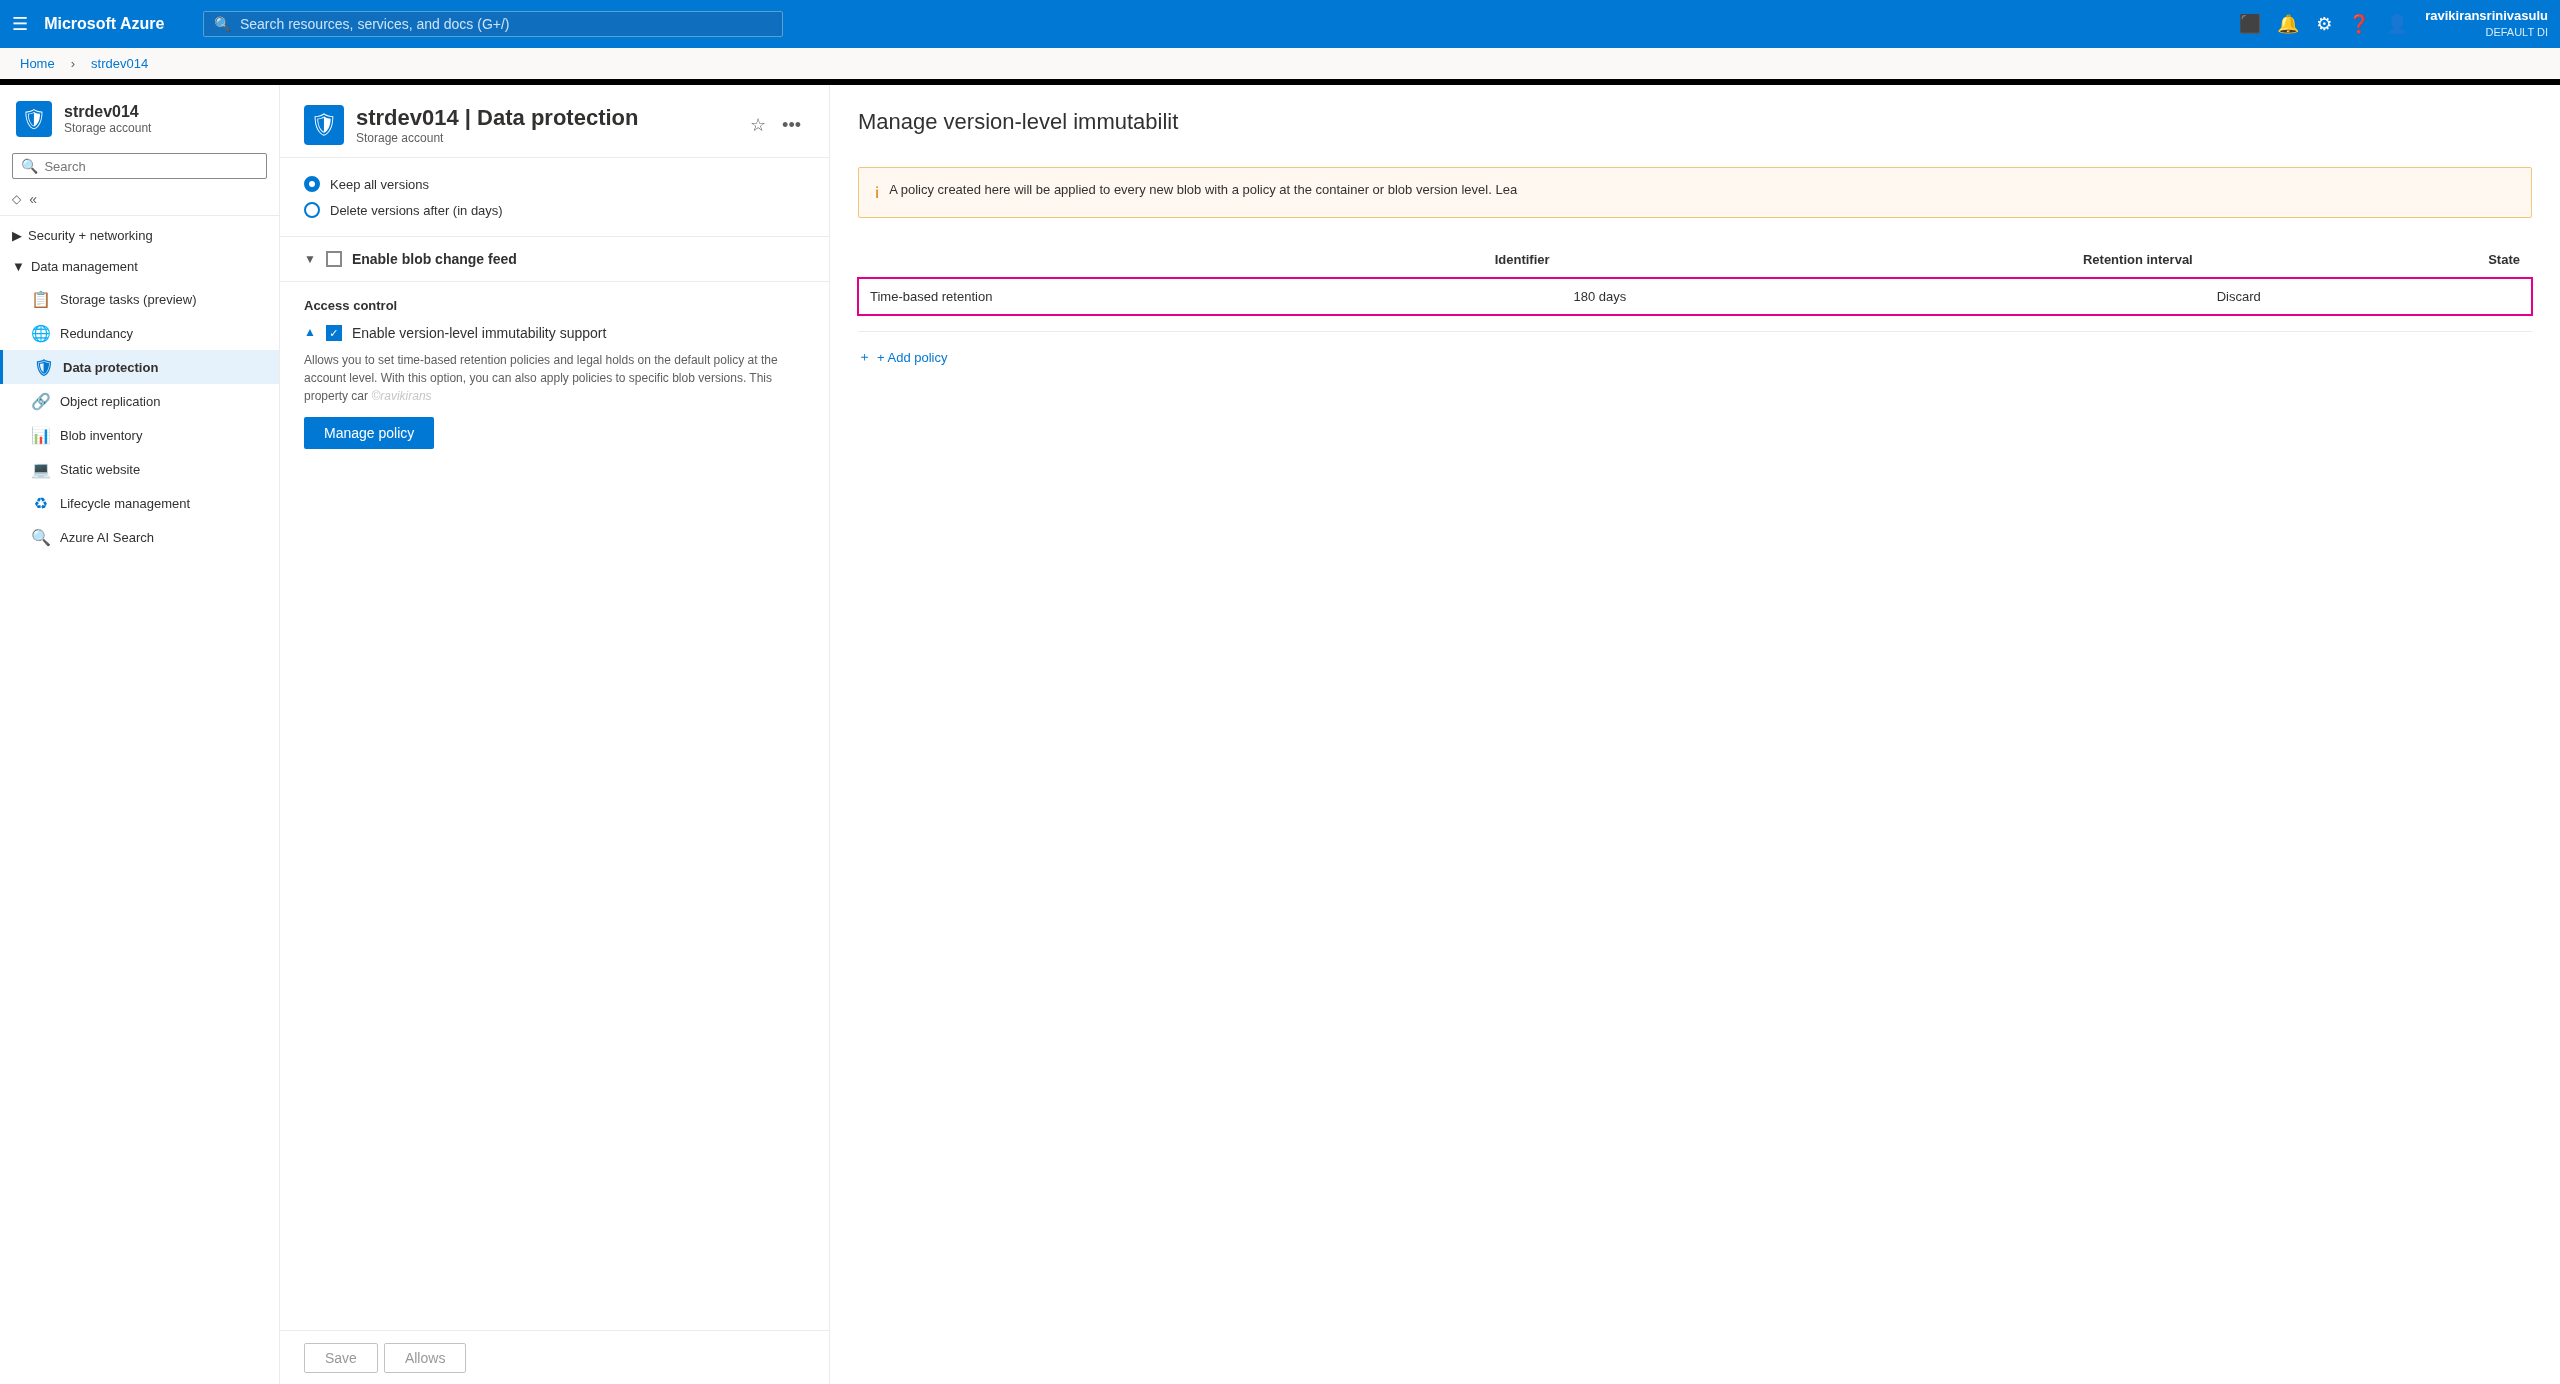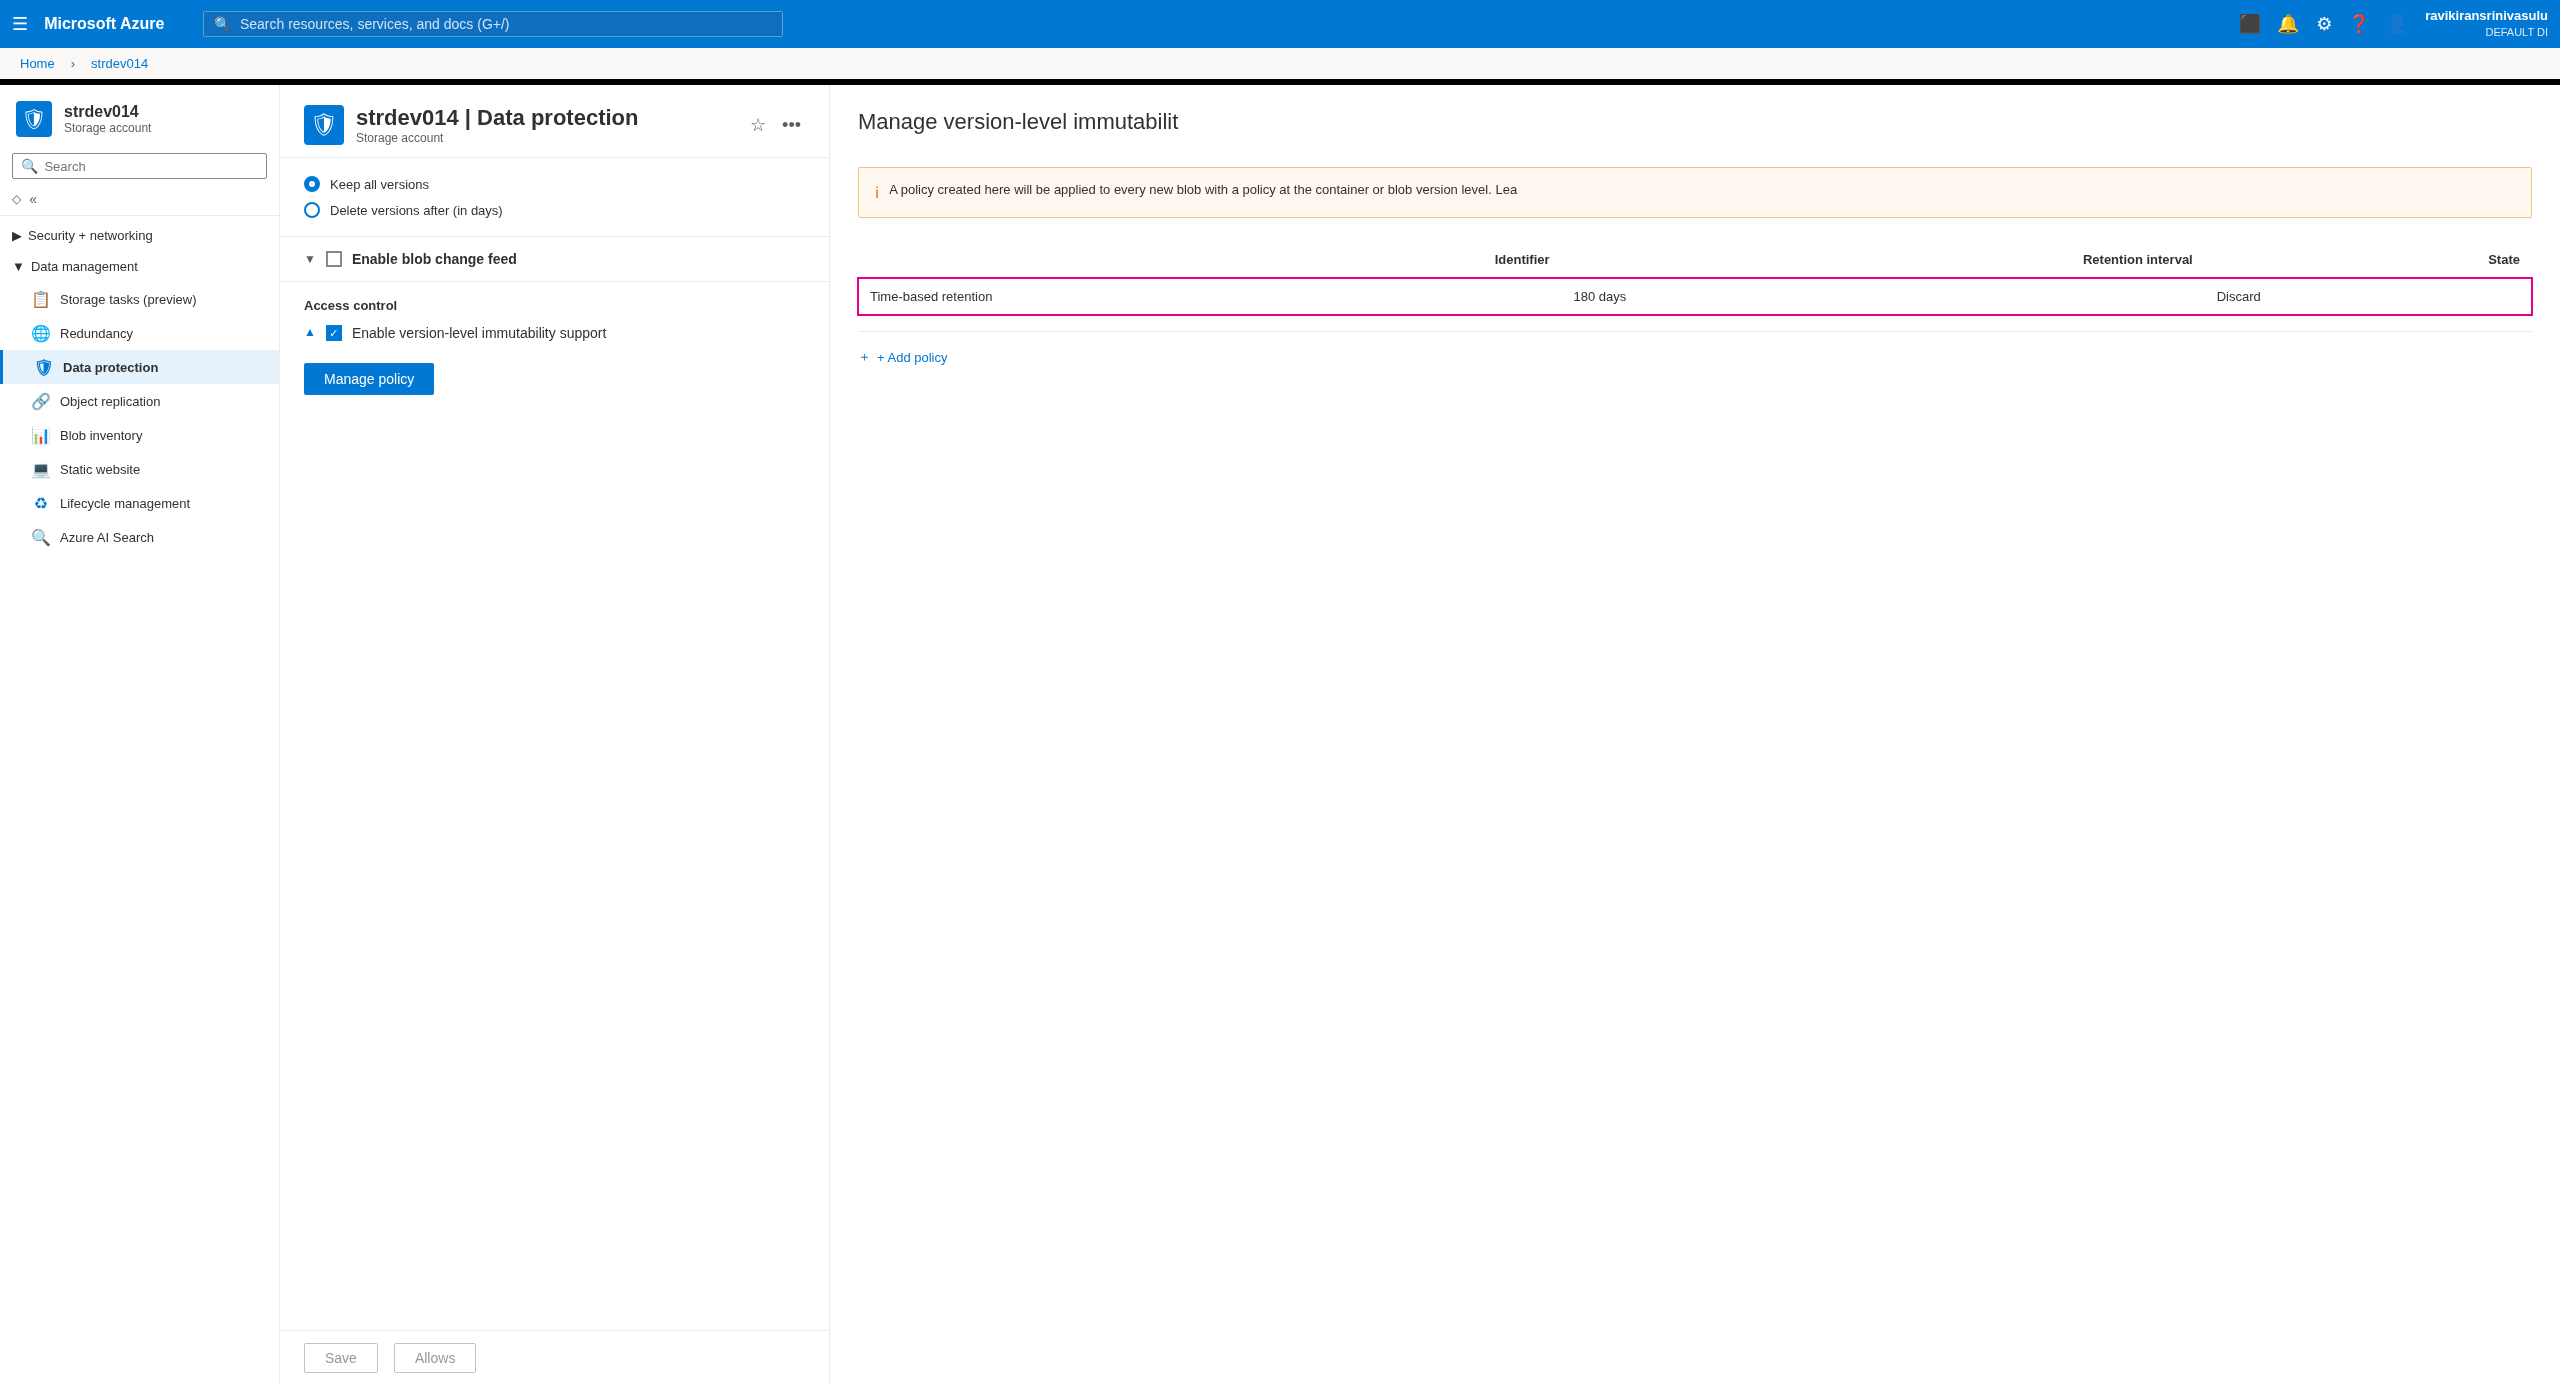--- a/index.html
+++ b/index.html
@@ -217,21 +217,21 @@
       border-radius: 2px;
       cursor: pointer;
       margin-top: 12px;
     }
 
     
     .bottom-toolbar {
       padding: 12px 24px;
       border-top: 1px solid #edebe9;
       display: flex;
-      gap: 16px;
+      gap: 6px;
       background: white;
     }
     .btn-secondary {
       background: white;
       border: 1px solid #8a8886;
       padding: 6px 20px;
       font-size: 14px;
       border-radius: 2px;
       cursor: pointer;
       color: #323130;
@@ -449,20 +449,24 @@
 
         <div class="access-section">
           <div class="access-section-label">Access control</div>
 
           <div class="enable-row">
             <span class="accordion-chevron" style="color:#0078d4;">▲</span>
             <div class="checkbox-box checked">✓</div>
             <span>Enable version-level immutability support</span>
           </div>
 
+          <div class="description-text">
+            <span>Allows you to set time-based retention policies and legal holds on the default policy at the account level. With this option, you can also apply policies to specific blob versions. This property car</span>
+            <span class="watermark-text">©ravikirans</span>
+          </div>
 
           <button class="manage-policy-btn">Manage policy</button>
         </div>
 
       </div>
 
       <div class="bottom-toolbar">
         <button class="btn-secondary" disabled="">Save</button>
         <button class="btn-secondary" disabled="">Allows</button>
       </div>

